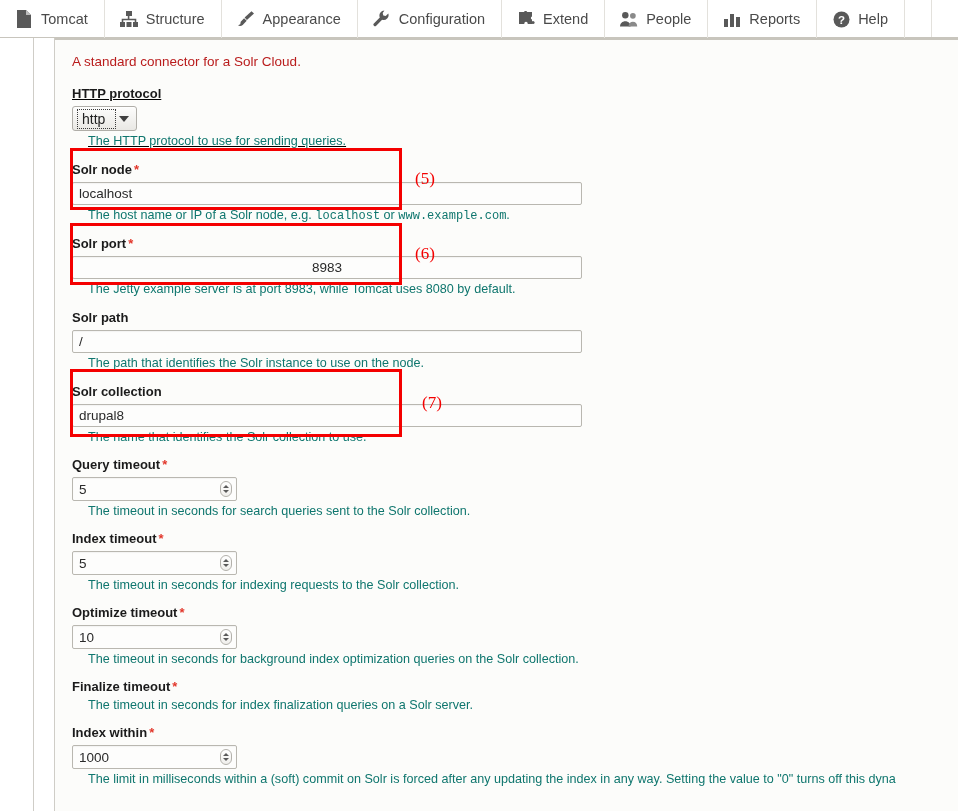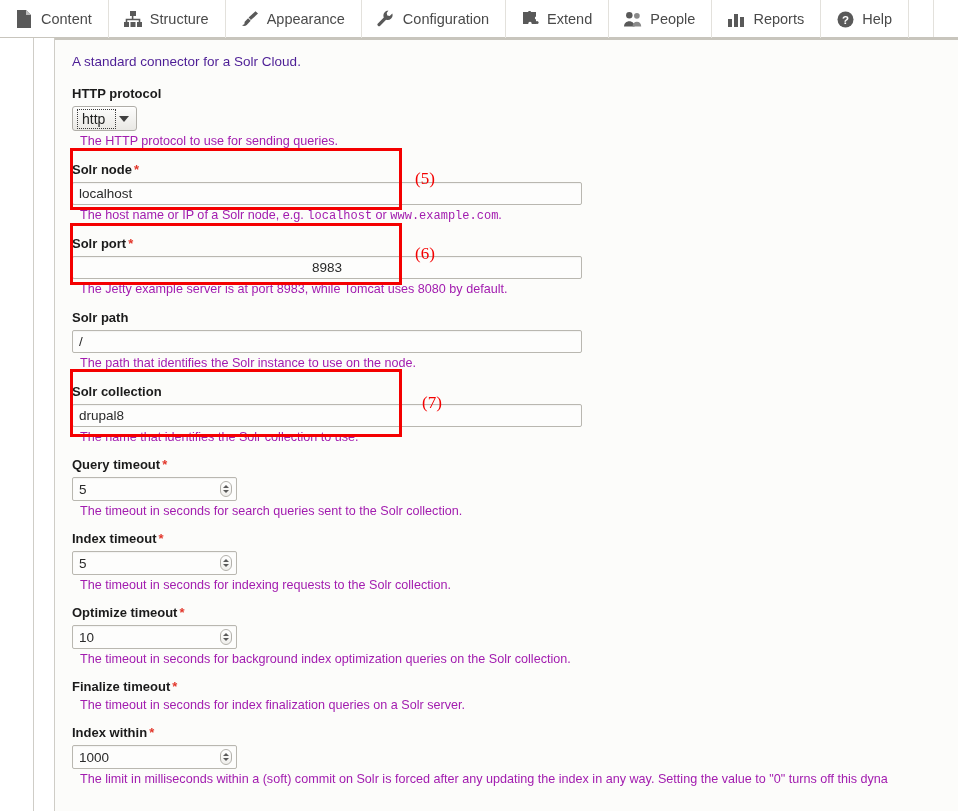--- a/index.html
+++ b/index.html
@@ -58,31 +58,31 @@
   
   #gold-mark {
     position: absolute; top: -2px; left: 5px;
     width: 18px; height: 2px; background: #c9a227;
   }
 
   .form-inner { position: absolute; top: 0; left: 17px; right: 0; }
 
   
   .lead {
-    font-size: 13.5px; color: #4c1d95;
+    font-size: 13.5px; color: #b91c1c;
     margin: 14px 0 0 0; line-height: 16px;
   }
   .f-label {
     font-size: 13px; font-weight: bold; color: #1b1b1b;
     line-height: 16px; margin: 0;
   }
   .req { color: #e2372b; font-weight: bold; margin-left: 2px; }
   .f-desc {
-    font-size: 12.6px; color: #a21caf; line-height: 15px;
-    margin: 3px 0 0 8px; white-space: nowrap;
+    font-size: 12.6px; color: #0f766e; line-height: 15px;
+    margin: 3px 0 0 16px; white-space: nowrap;
   }
   .f-desc code { font-family: "Liberation Mono", monospace; font-size: 12px; }
 
   
   .txt {
     display: block;
     height: 23px;
     border: 1px solid #b9b7b0;
     background: #fdfdfc;
     border-radius: 2px;
@@ -158,21 +158,21 @@
 
 <div id="toolbar">
 
   <div class="tb-item">
     <span class="tb-ico">
       <svg width="16" height="18" viewBox="0 0 16 18">
           <path d="M1 0h9l5 5v13H1z" fill="#595959"></path>
           <path d="M10 0l5 5h-5z" fill="#bdbdbd"></path>
         </svg>
     </span>
-    <span class="tb-label">Content</span>
+    <span class="tb-label">Tomcat</span>
   </div>
 
   <div class="tb-item">
     <span class="tb-ico">
       <svg width="18" height="16" viewBox="0 0 18 16">
           <rect x="6" y="0" width="6" height="5" fill="#595959"></rect>
           <rect x="0" y="11" width="5" height="5" fill="#595959"></rect>
           <rect x="6.5" y="11" width="5" height="5" fill="#595959"></rect>
           <rect x="13" y="11" width="5" height="5" fill="#595959"></rect>
           <path d="M8.6 5v3.5M2.5 11V8.5h13V11" stroke="#595959" stroke-width="1.6" fill="none"></path>
@@ -251,21 +251,21 @@
   <div class="rail" id="rail1"></div>
   <div class="rail" id="rail2"></div>
 
   <div id="content-col">
     <div id="gold-mark"></div>
 
     <div class="form-inner">
 
       <p class="lead">A standard connector for a Solr Cloud.</p>
 
-      <div class="field" style="margin-top:16px;">
+      <div class="field" style="margin-top:16px;text-decoration:underline;">
         <div class="f-label">
           <span>HTTP protocol</span>
         </div>
         <div class="sel-wrap" style="margin-top:4px;">
           <span class="sel-val">http</span>
           <span class="sel-arrow">
               <i></i>
             </span>
         </div>
         <p class="f-desc">The HTTP protocol to use for sending queries.</p>

